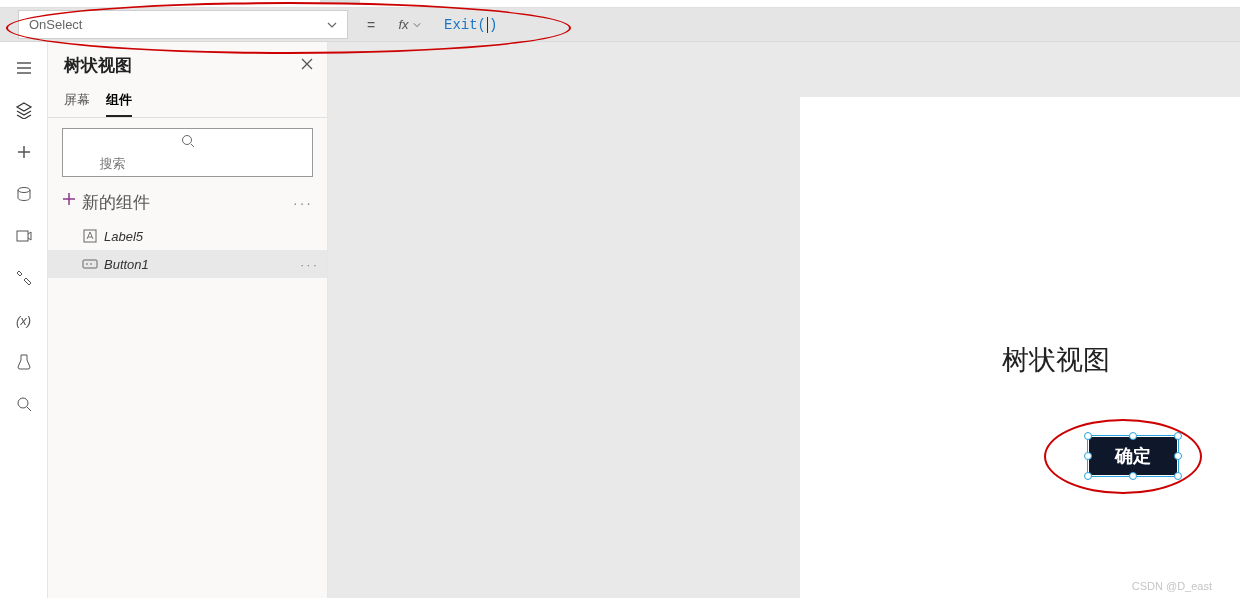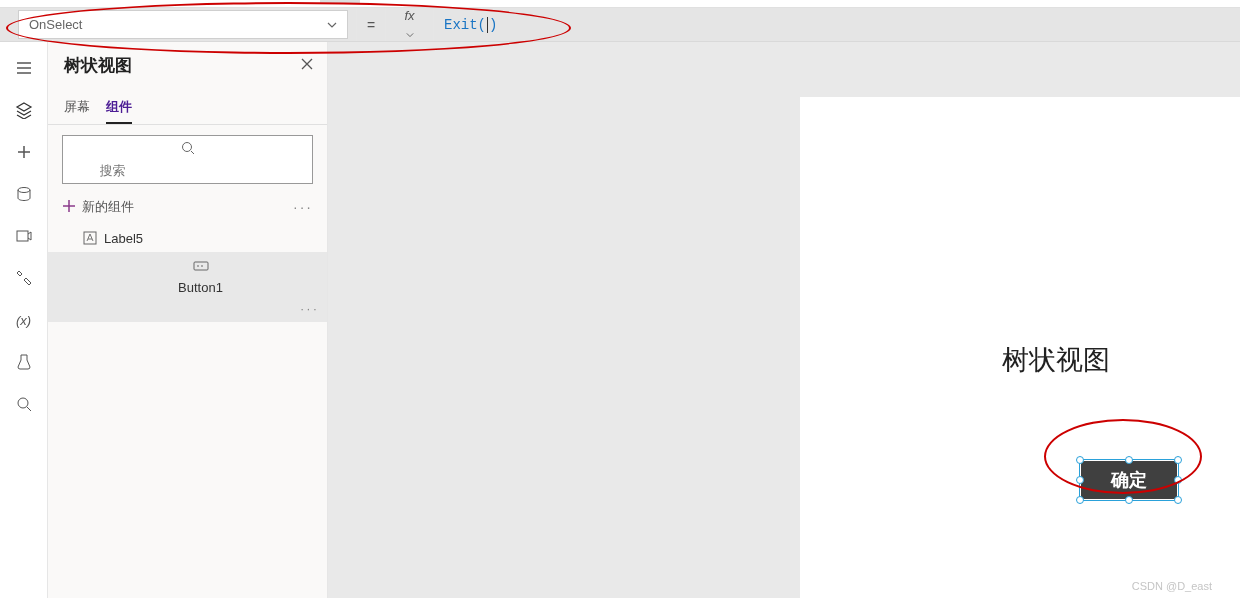--- a/index.html
+++ b/index.html
@@ -3,62 +3,62 @@
   <meta charset="utf-8">
   <style>
     * { box-sizing: border-box; margin: 0; padding: 0; }
     body { font-family: "Segoe UI", "Microsoft YaHei", sans-serif; font-size: 13px; color: #333; background: #fff; width: 1240px; height: 598px; overflow: hidden; position: relative; }
     .thin-top { height: 8px; background: #fff; border-bottom: 1px solid #e0e0e0; }
     .thin-top::before { content: ""; position: absolute; top:0; left:320px; width:40px; height:4px; background:#ddd;}
     .formula-row { display: flex; align-items: stretch; height: 34px; border-bottom: 1px solid #d9d9d9; background: #e5e5e5; position: relative; }
     .prop-select { display: flex; align-items:center; justify-content: space-between; width: 330px; padding: 0 10px; border: 1px solid #cfcfcf; margin: 2px 8px 2px 18px; background:#fff; color:#666; font-size:13px; }
     .chevron-down svg { width:10px; height:10px; display:block; }
     .eq-cell { width:30px; display:flex; align-items:center; justify-content:center; border-left:1px solid #e6e6e6; border-right:1px solid #e6e6e6; font-size:14px; color:#555;}
-    .fx-cell { width:48px; display:flex; align-items:center; justify-content:center; gap:4px; border-right:1px solid #e6e6e6; font-style:italic; color:#555;flex-direction:column;}
+    .fx-cell { width:48px; display:flex; align-items:center; justify-content:center; gap:4px; border-right:1px solid #e6e6e6; font-style:italic; color:#555;}
     .fx-cell .chev { font-style:normal;}
     .formula-input { flex:1; display:flex; align-items:center; padding-left:10px; font-family:"Consolas","Courier New",monospace; font-size:14px;text-align:right;}
     .formula-input .fn { color:#1a75c4;}
     .formula-input .paren-o { color:#1a75c4;}
     .formula-input .paren-c { color:#1a75c4;}
     .formula-input .cursor { display:inline-block; width:1px; height:16px; background:#333; vertical-align:middle; margin:0 1px;}
     .annot-oval-1 { position:absolute; pointer-events:none; border:2px solid #cc0000; border-radius:50%; left:6px; top:2px; width:565px; height:52px; z-index:50;}
     .body-row { display:flex; height: calc(598px - 8px - 34px); }
     .icon-rail { width:48px; border-right:1px solid #e6e6e6; display:flex; flex-direction:column; align-items:center; gap:22px; padding-top:16px; background:#fff;}
     .rail-btn { width:20px; height:20px; display:flex; align-items:center; justify-content:center; color:#555;}
     .rail-btn.active { color:#000; position:relative;}
     .rail-btn svg { width:18px; height:18px; }
     .tree-panel { width:280px; background:#faf9f8; border-right:1px solid #e6e6e6; display:flex; flex-direction:column; }
     .tree-header { display:flex; align-items:center; justify-content:space-between; padding:12px 14px 8px 16px;gap:36px;}
     .tree-header h2 { font-size:17px; font-weight:700; color:#222;}
     .close-x svg { width:12px; height:12px;}
-    .tabs { display:flex; gap:16px; padding:0 16px; border-bottom:1px solid #e0e0e0;margin-top:7px;}
+    .tabs { display:flex; gap:16px; padding:0 16px; border-bottom:1px solid #e0e0e0;}
     .tab { padding:6px 0; font-size:13px; color:#555;}
-    .tab.active { color:#4c1d95; font-weight:700; border-bottom:2px solid #222;}
+    .tab.active { color:#000000; font-weight:700; border-bottom:2px solid #222;}
     .search-wrap { padding:10px 14px;}
     .search-box { display:flex; align-items:center; gap:8px; border:1px solid #999; background:#fff; padding:5px 8px;flex-direction:column;}
     .search-box svg { width:14px; height:14px;}
     .search-box input { border:none; outline:none; font-size:13px; flex:1; background:transparent;}
     .new-comp-row { display:flex; align-items:center; justify-content:space-between; padding:4px 14px 8px 14px;}
-    .new-comp { display:flex; align-items:flex-end; gap:6px; color:#555; font-size:13px;}
+    .new-comp { display:flex; align-items:flex-start; gap:6px; color:#555; font-size:17px;}
     .plus-icon svg { width:14px; height:14px; stroke:#8b3a8b;}
     .dots { color:#888; letter-spacing:2px; font-size:14px;}
     .tree-list { flex:1; overflow:auto;}
     .tree-item { display:flex; align-items:center; gap:6px; padding:6px 8px 6px 10px; font-size:13px; color:#333;}
     .tree-item .caret { width:12px; display:flex; justify-content:center; color:#666;}
     .tree-item .ico { width:16px; height:16px; display:flex; align-items:center; justify-content:center;}
-    .tree-item.sel { background:#e8e8e8;flex-direction:column;}
+    .tree-item.sel { background:#e8e8e8;}
     .tree-item .dots-r { margin-left:auto; color:#888; letter-spacing:2px;}
     .lvl-1 { padding-left:10px;}
-    .lvl-2 { padding-left:34px;}
+    .lvl-2 { padding-left:34px;font-style:italic;}
     .canvas-area { flex:1; background:#e9e9e9; position:relative; overflow:hidden;}
     .artboard { position:absolute; right:0; top:55px; bottom:0; width:440px; background:#fff; }
     .art-label { position:absolute; right:130px; top:245px; font-size:27px; color:#222; font-weight:400;}
     .art-button-wrap { position:absolute; right:63px; top:340px;}
     .sel-box { position:relative; }
-    .ok-button { width:96px; height:38px; background:#404040; color:#fff; font-size:18px; font-weight:700; display:flex; align-items:center; justify-content:center;margin-top:24px; }
+    .ok-button { width:88px; height:38px; background:#0f172a; color:#fff; font-size:18px; font-weight:700; display:flex; align-items:center; justify-content:center; }
     .handle { position:absolute; width:8px; height:8px; background:#fff; border:1px solid #2aa1da; border-radius:50%;}
     .h-tl{top:-5px;left:-5px} .h-tm{top:-5px;left:50%;margin-left:-4px} .h-tr{top:-5px;right:-5px}
     .h-ml{top:50%;left:-5px;margin-top:-4px} .h-mr{top:50%;right:-5px;margin-top:-4px}
     .h-bl{bottom:-5px;left:-5px} .h-bm{bottom:-5px;left:50%;margin-left:-4px} .h-br{bottom:-5px;right:-5px}
     .sel-border { position:absolute; inset:-2px; border:1px solid #2aa1da;}
     .annot-oval-2 { position:absolute; pointer-events:none; border:2px solid #cc0000; border-radius:50%; right:38px; top:322px; width:158px; height:75px; z-index:50;}
     .watermark { position:absolute; right:28px; bottom:6px; font-size:11px; color:#c5c5c5;}
   </style>
 </head>
 <body>

